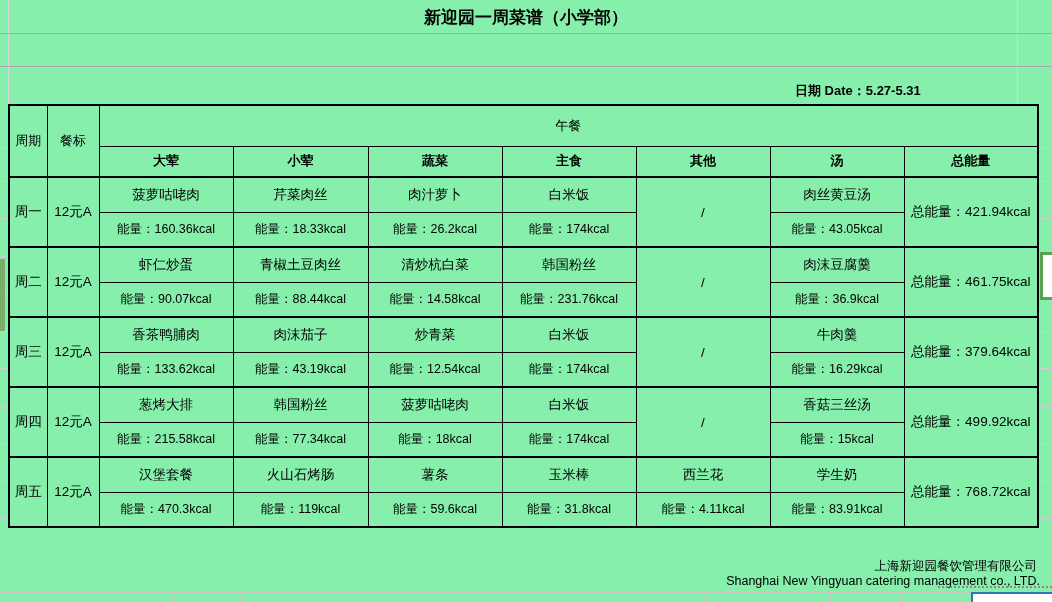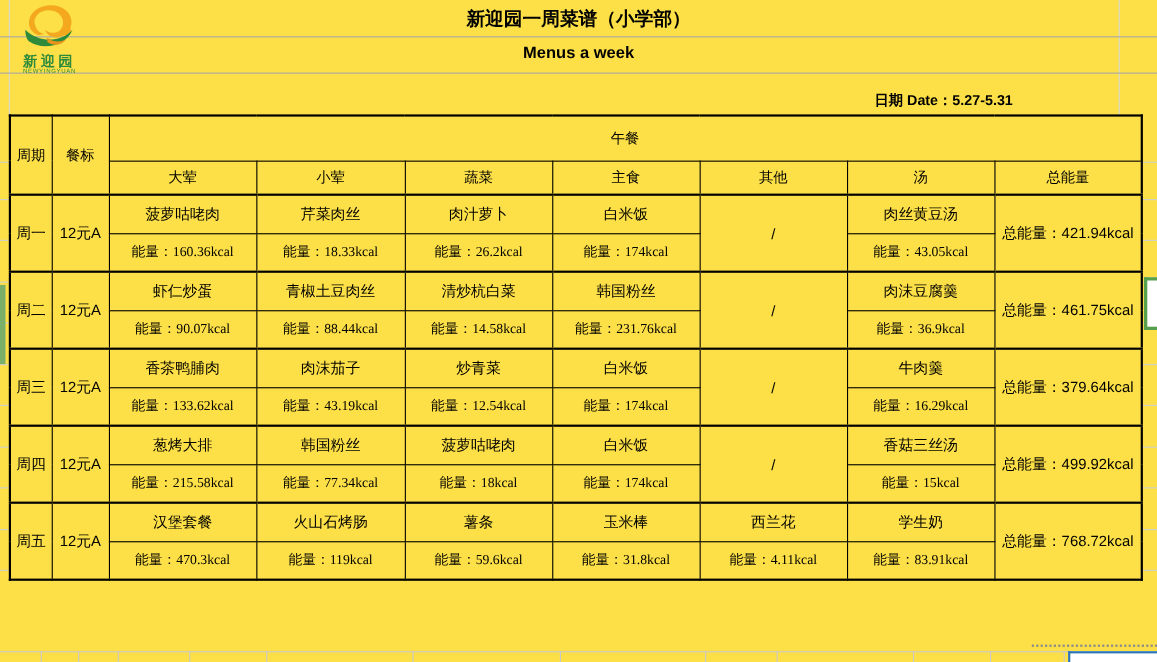--- a/index.html
+++ b/index.html
@@ -1,17 +1,17 @@
 <!DOCTYPE html>
 <html><head>
 <meta charset="utf-8">
 <style>
   html,body{margin:0;padding:0;background:#fff;}
   .page{
-    position:relative;width:1052px;height:602px;background:#fde047;
+    position:relative;width:1052px;height:602px;background:#86efac;
     font-family:"Liberation Sans","DejaVu Sans",sans-serif;color:#000;
     overflow:hidden;
   }
   .abs{position:absolute;}
   
   .gl{position:absolute;background:#c9c9c9;}
   
   .title{left:0;top:6px;width:100%;text-align:center;font-size:17px;font-weight:bold;}
   .subtitle{left:0;top:40px;width:100%;text-align:center;font-size:15px;font-weight:bold;}
   .rule{left:0;width:100%;height:1px;background:#a8a8a8;}
@@ -26,23 +26,23 @@
     position:absolute;left:8px;top:104px;width:1029px;
     border-collapse:collapse;table-layout:fixed;
     border:2.5px solid #000;
   }
   table.menu td{
     border:1.5px solid #000;text-align:center;vertical-align:middle;
     font-size:13px;padding:0;overflow:hidden;white-space:nowrap;
   }
   tr.h1{height:41px;}
   tr.h2{height:31px;}
-  tr.h2 td{border-top-width:1px;border-bottom-width:2.5px;}
+  tr.h2 td{border-top-width:1px;border-bottom-width:2.5px;font-weight:bold;}
   tr.r-dish{height:35px;}
-  tr.r-energy{height:35px;font-family:Liberation Serif, serif;}
+  tr.r-energy{height:35px;}
   tr.r-dish td{border-top-width:2.5px;font-size:13.5px;}
   tr.r-energy td{border-top-width:1px;font-size:12.5px;}
   td.cell-energy-merged,td.cell-total{font-size:12.5px;}
   
   .footer-cn{right:15px;top:558px;font-size:12.5px;}
   .footer-en{right:12px;top:574px;font-size:12.5px;}
   .dotted{left:938px;top:586px;width:114px;border-bottom:2px dotted #8a8a8a;height:0;}
   
   .green-strip{left:0;top:259px;width:5px;height:72px;background:#79AF69;}
   .green-cell{left:1040px;top:252px;width:12px;height:42px;border:3px solid #57A04E;border-right:none;background:#fff;}
@@ -91,33 +91,22 @@
       <div class="gl" style="left: 830px; top: 592px; width: 1px; height: 10px; background: rgb(201, 201, 201);"></div>
       <div class="gl" style="left: 900px; top: 592px; width: 1px; height: 10px; background: rgb(201, 201, 201);"></div>
       <div class="gl" style="left: 967px; top: 592px; width: 1px; height: 10px; background: rgb(201, 201, 201);"></div>
       <div class="gl" style="left: 1022px; top: 592px; width: 1px; height: 10px; background: rgb(201, 201, 201);"></div>
     </div>
 
   <div class="abs rule" style="top:33px;"></div>
   <div class="abs rule" style="top:66px;"></div>
 
   <div class="abs title">新迎园一周菜谱（小学部）</div>
-  <div class="abs subtitle">Menus a week</div>
   <div class="abs date">日期 Date：5.27-5.31</div>
 
-  <div class="abs logo">
-    <svg width="64" height="46" viewBox="0 0 64 46">
-      <path d="M22 31 C9 27 11 9 26 5 C39 1 52 8 52 19 C52 27 46 33 38 33 C33 33 29 30 28 26 C31 29 37 30 41 27 C47 22 45 12 36 9 C26 6 16 13 19 22 C20 26 23 29 27 30 Z" fill="#F3A81E"></path>
-      <circle cx="47" cy="27" r="4.5" fill="#F3A81E"></circle>
-      <path d="M10 26 C21 37 41 39 53 26 C47 41 26 45 14 37 C11 35 10 30 10 26 Z" fill="#2E8B3C"></path>
-      <path d="M30 33 C34 37 41 38 47 35 C43 41 34 41 30 37 Z" fill="#E8931C"></path>
-    </svg>
-    <div class="cn">新迎园</div>
-    <div class="en">NEWYINGYUAN</div>
-  </div>
 
   <table class="menu">
     <colgroup>
       <col style="width:38px">
         <col style="width:52px">
       <col style="width:134px">
         <col style="width:135px">
         <col style="width:134px">
       <col style="width:134px">
         <col style="width:134px">
@@ -226,19 +215,21 @@
           <td>能量：470.3kcal</td>
           <td>能量：119kcal</td>
           <td>能量：59.6kcal</td>
           <td>能量：31.8kcal</td>
           <td>能量：4.11kcal</td>
           <td>能量：83.91kcal</td>
         </tr>
       </tbody>
   </table>
 
+  <div class="abs footer-cn">上海新迎园餐饮管理有限公司</div>
+  <div class="abs footer-en">Shanghai New Yingyuan catering management co., LTD.</div>
   <div class="abs dotted"></div>
 
   <div class="abs green-strip"></div>
   <div class="abs green-cell"></div>
   <div class="abs blue-cell"></div>
 
 </div>
 
 </body></html>

